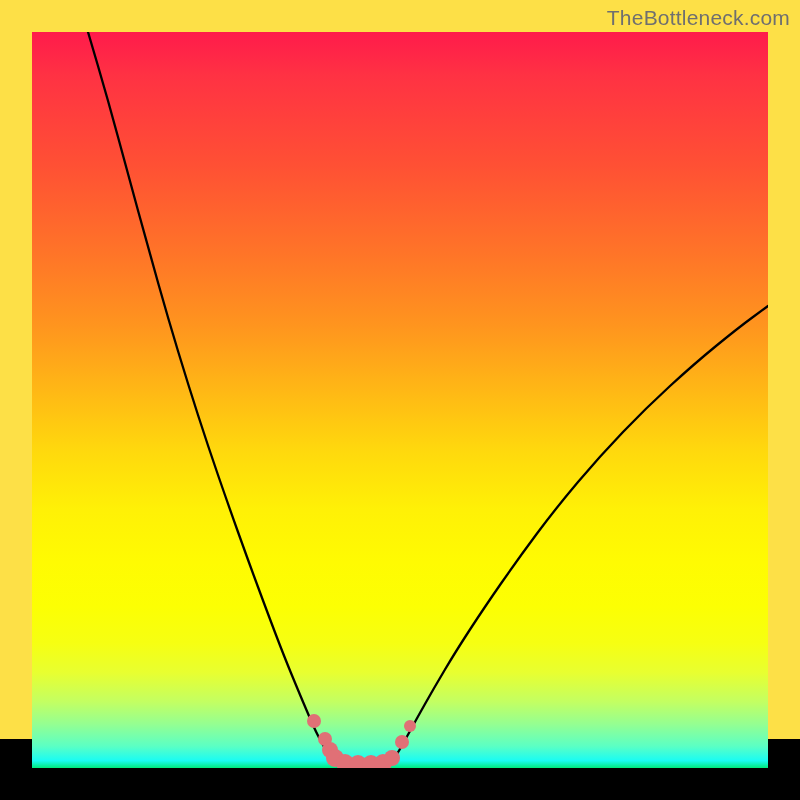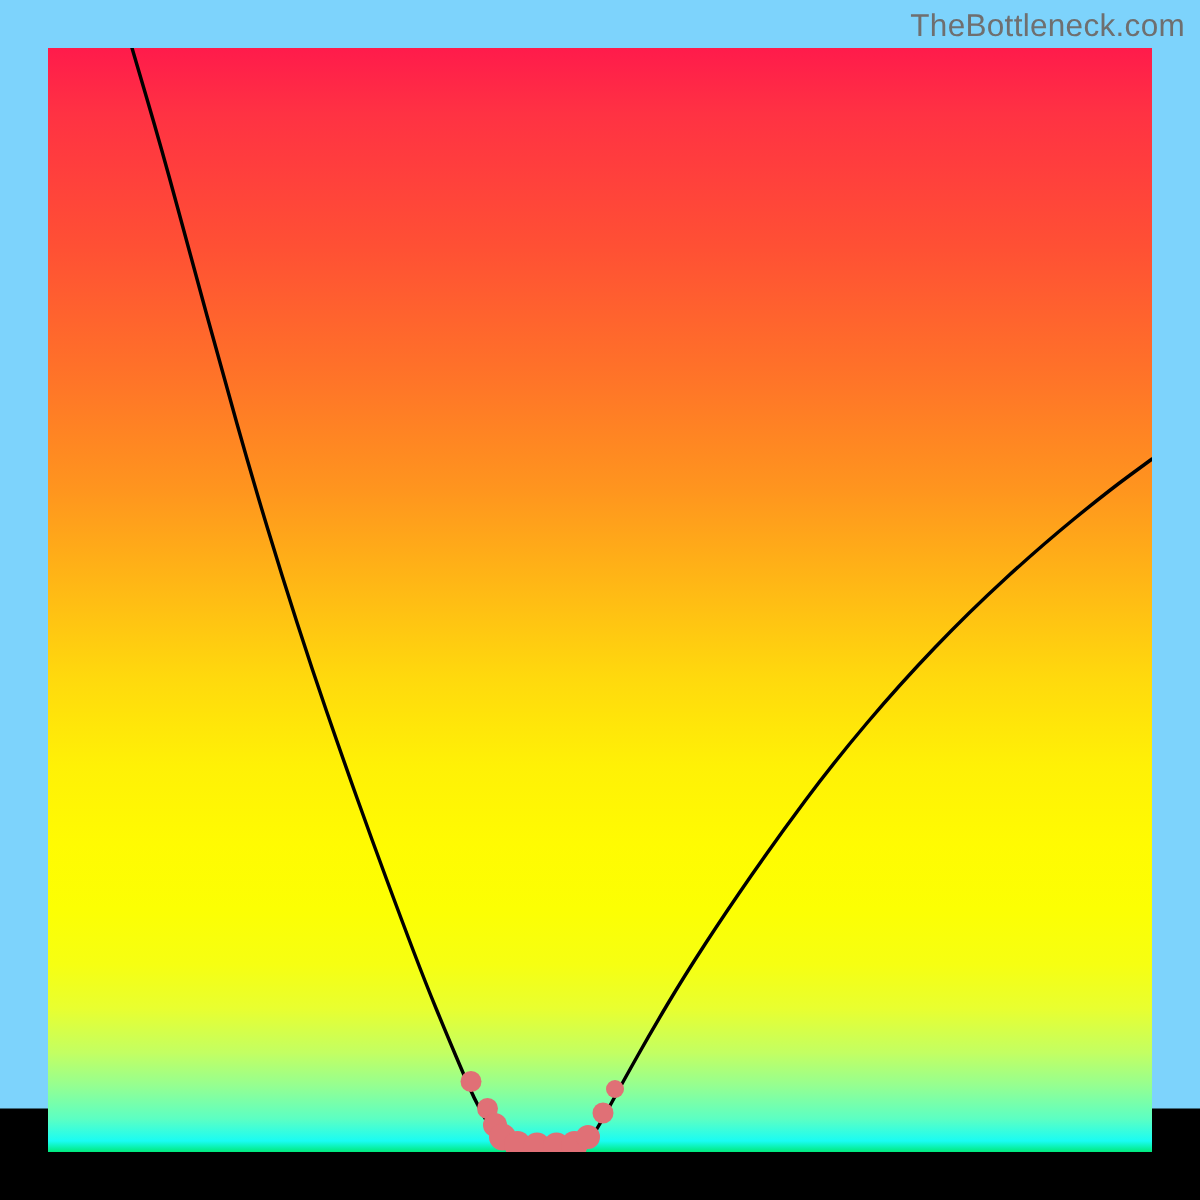--- a/index.html
+++ b/index.html
@@ -10,21 +10,21 @@
     background: #000;
     overflow: hidden;
     font-family: Arial, Helvetica, sans-serif;
   }
   .frame {
     position: absolute;
     top: 0;
     left: 0;
     width: 800px;
     height: 739px;
-    background: #7dd3fc;
+    background: #fde047;
   }
   .plot-area {
     position: absolute;
     top: 32px;
     left: 32px;
     width: 736px;
     height: 736px;
     overflow: hidden;
   }
   .gradient-bg {

